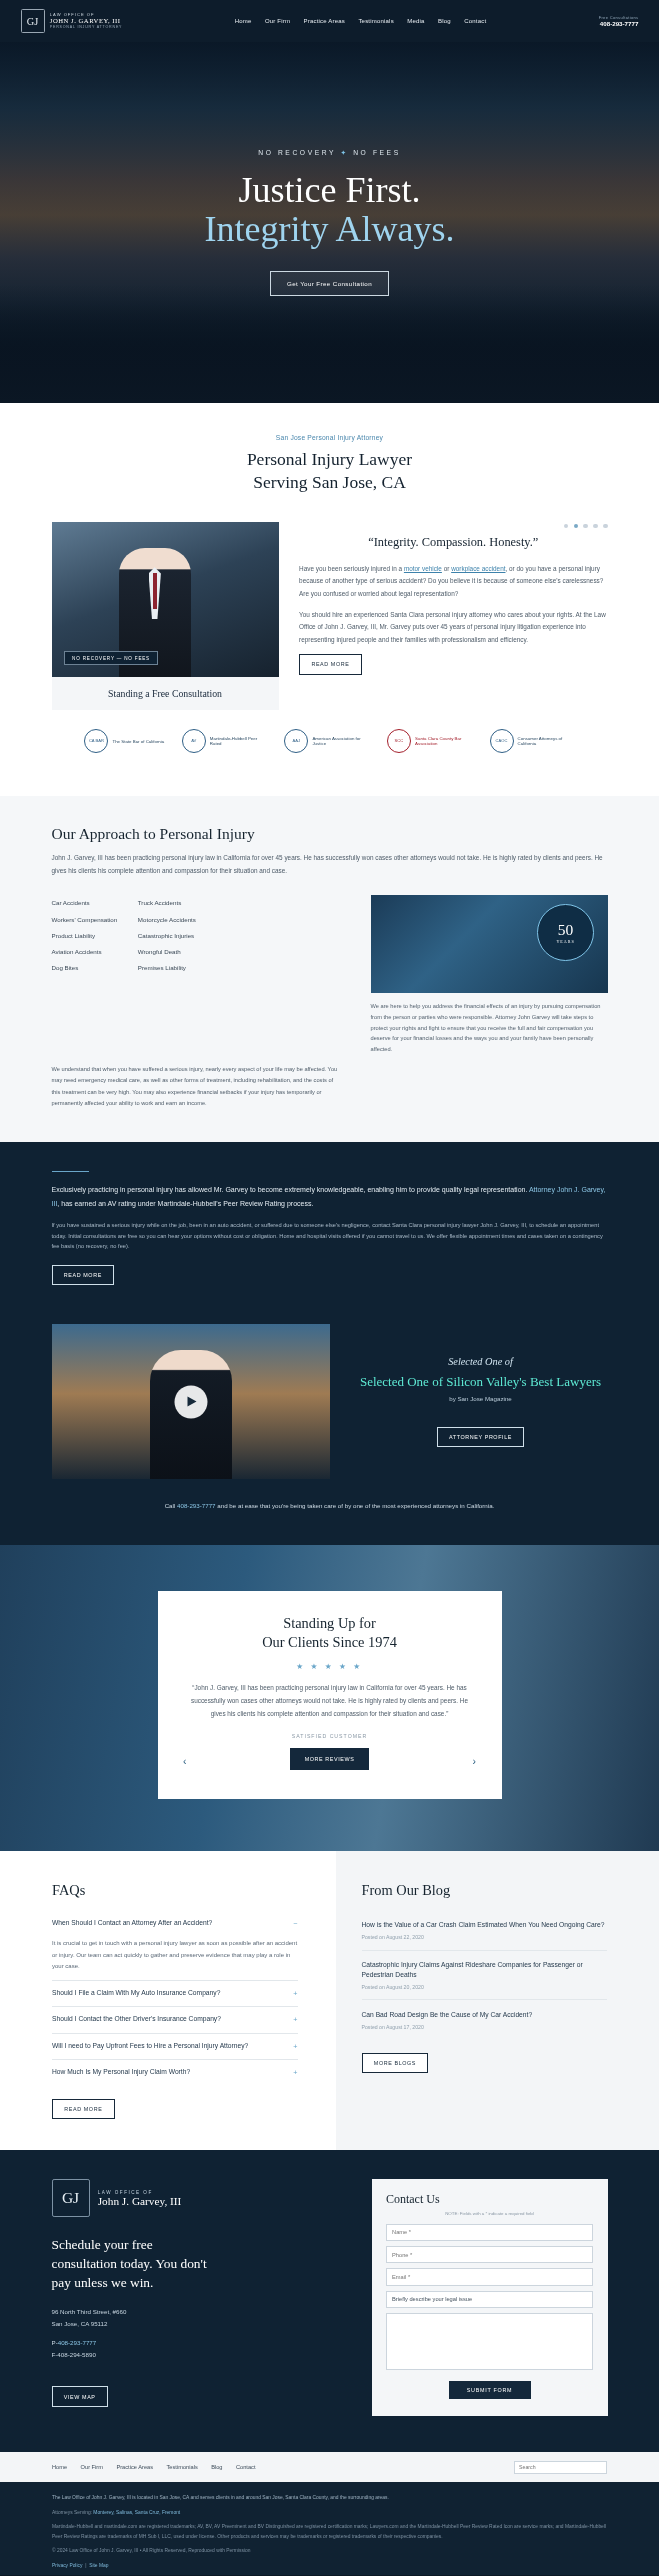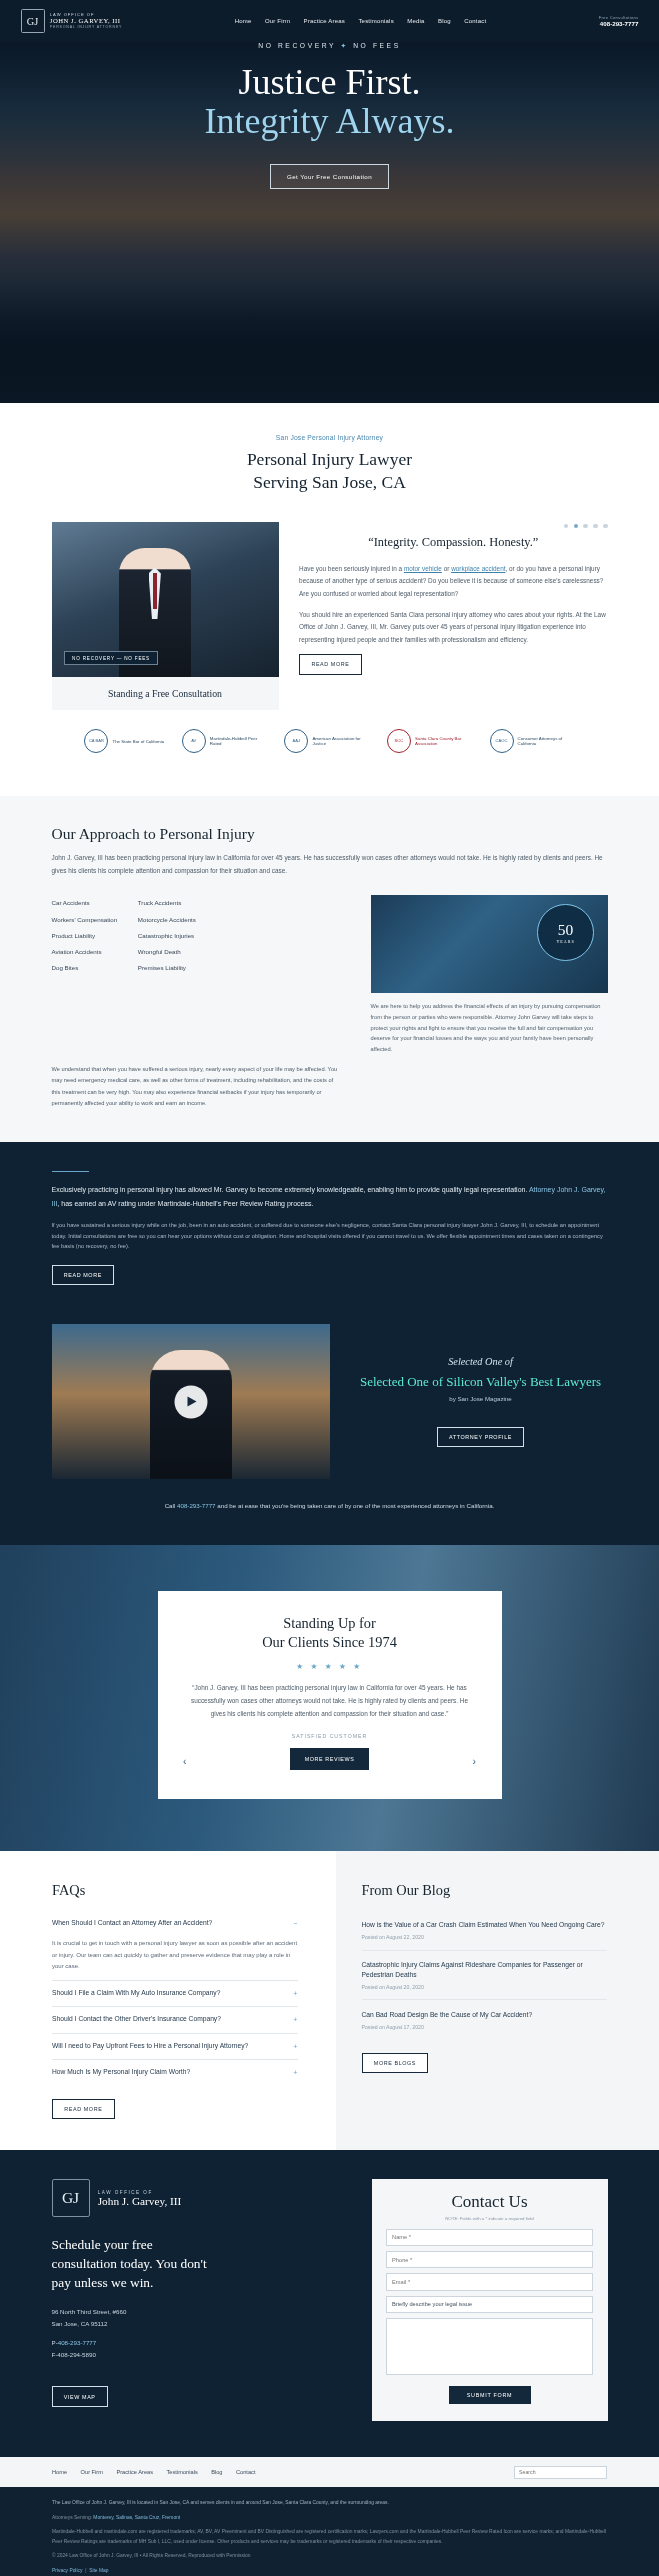--- a/index.html
+++ b/index.html
@@ -32,21 +32,21 @@
   .callbox { text-align: right; }
   .callbox .lbl { color: #8fa4b6; font-size: 4.1px; letter-spacing: 0.3px; }
   .callbox .num { color: #ffffff; font-size: 6.2px; font-weight: bold; }
 
   
   .hero {
     height: 361px; position: relative; overflow: hidden;
     background:
       linear-gradient(180deg, rgba(6,16,28,.82) 0%, rgba(8,22,38,.62) 38%, rgba(10,26,42,.75) 72%, rgba(6,14,24,.95) 100%),
       linear-gradient(180deg,#1d3e5c 0%, #3f6a86 18%, #8a6a55 38%, #c08a52 48%, #6b5f63 60%, #26333f 78%, #101b26 100%);
-    display: flex; flex-direction: column; align-items: center; justify-content: flex-start;
+    display: flex; flex-direction: column; align-items: center; justify-content: center;
     text-align: center;
   }
   .hero:after{
     content:""; position:absolute; left:0; right:0; bottom:0; height:118px;
     background: linear-gradient(180deg, rgba(10,22,36,0) 0%, rgba(9,20,33,.85) 55%, #0b1724 100%);
   }
   .hero-inner { position: relative; z-index: 3; }
   .hero-eyebrow {
     color: #dfe8ee; font-size: 6.7px; letter-spacing: 2.6px; margin-bottom: 13.4px;
   }
@@ -212,22 +212,22 @@
     display:flex; align-items:center; justify-content:center; font-family:"Liberation Serif",serif;
     font-size:15.5px; color:#e9f1f6;}
   .firm-text .t1 { font-size:4.6px; letter-spacing:1.5px; color:#c3d2de;}
   .firm-text .t2 { font-family:"Liberation Serif",serif; font-size:11.3px; color:#fff;}
   .contact-left h3 { font-family:"Liberation Serif",serif; font-weight:normal; font-size:13.4px;
     line-height:1.45; color:#fff; margin-bottom:13.4px;}
   .addr { font-size:6.2px; line-height:1.9; color:#c6d4df;}
   .phones { font-size:6.2px; line-height:1.9; color:#c6d4df; margin-top:7.2px;}
   .phones a{ color:#8cc6e5; text-decoration:none;}
   .form-card { flex:1; background:#f4f6f8; padding: 13.4px 14.4px 17.5px; }
-  .form-card h3 { font-family:"Liberation Serif",serif; font-weight:normal; font-size:17px;
-    text-align:center; color:#16242f;}
+  .form-card h3 { font-family:"Liberation Serif",serif; font-weight:normal; font-size:12px;
+    color:#16242f;}
   .req { font-size:4.4px; color:#8b99a6; text-align:center; margin:3.1px 0 8.2px;}
   .form-card input, .form-card textarea, .form-card select {
     width:100%; border:0.5px solid #ccd5dd; background:#fff; padding:4.6px 5.2px; font-size:5.7px;
     color:#44525f; margin-bottom:5.2px; font-family:"Liberation Sans",sans-serif;
   }
   .form-card textarea { height: 57px; resize:none;}
   .submit { width:82px; display:block; margin: 3.1px auto 0; background:#14283b; color:#fff;
     border:none; padding:6.2px 0; font-size:5.4px; letter-spacing:0.7px; cursor:pointer;}
 
   

